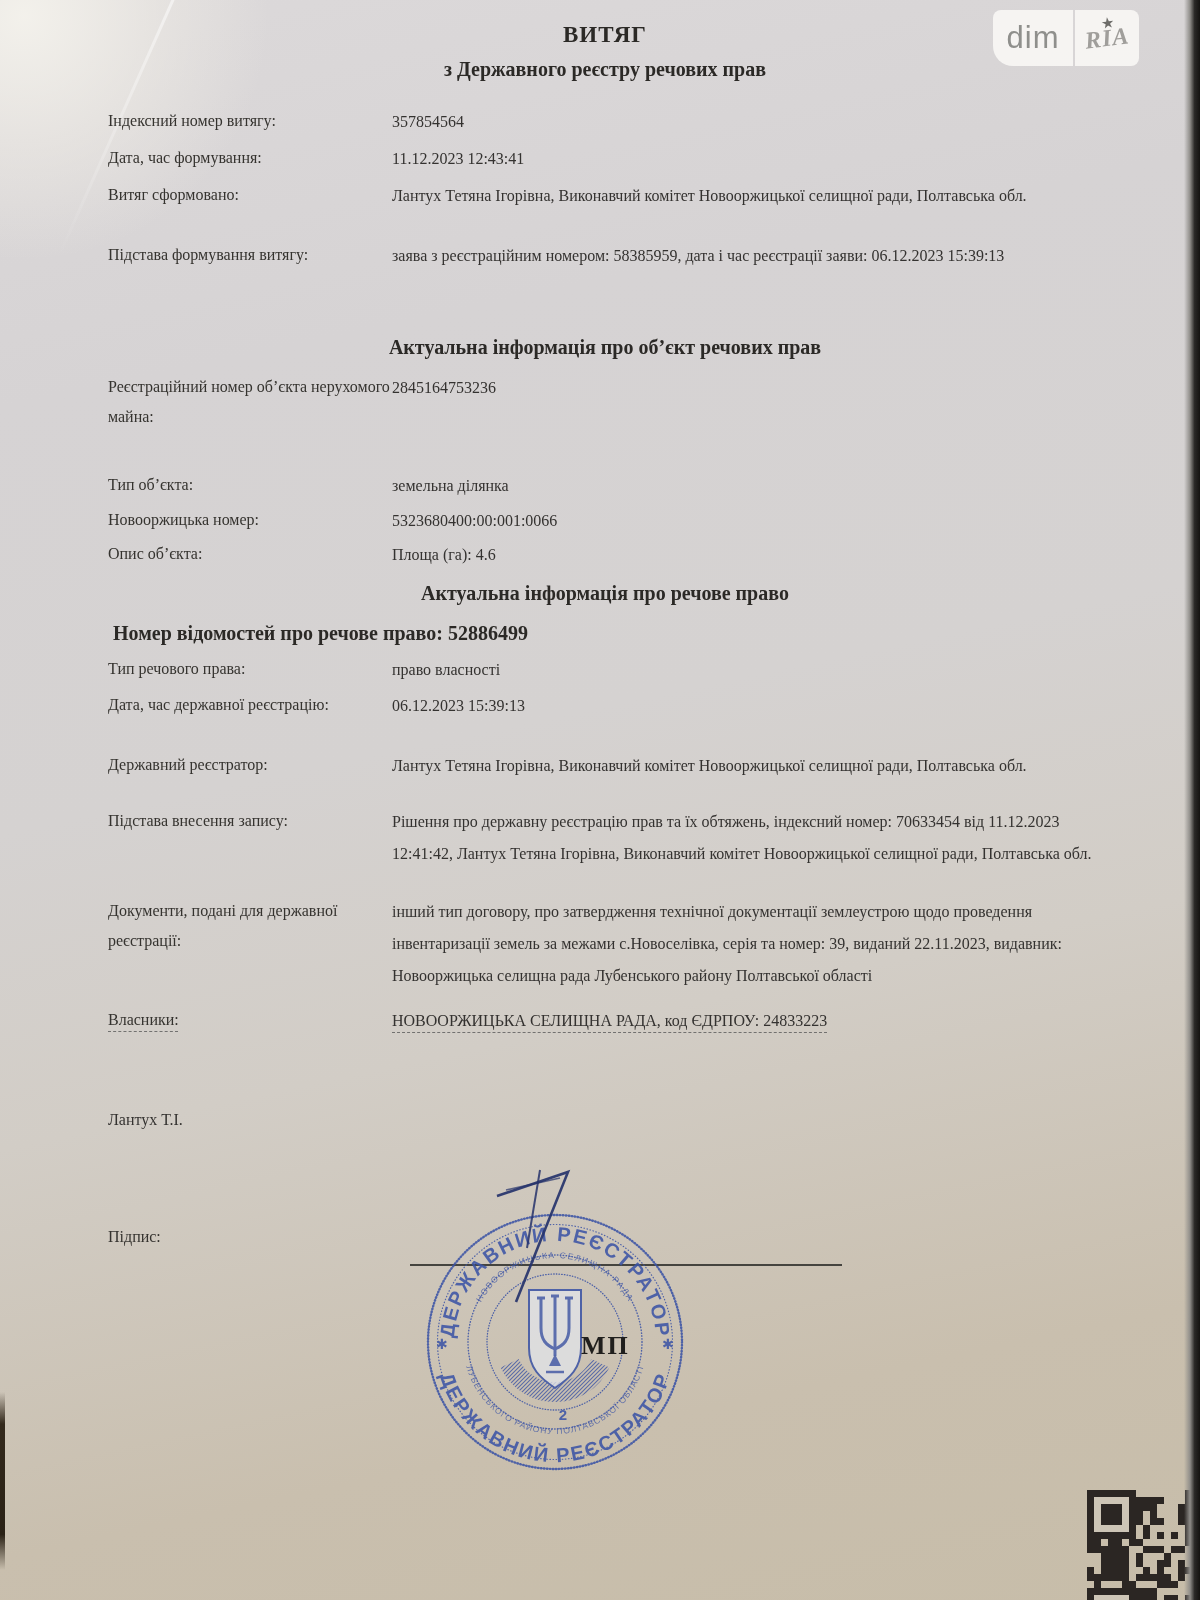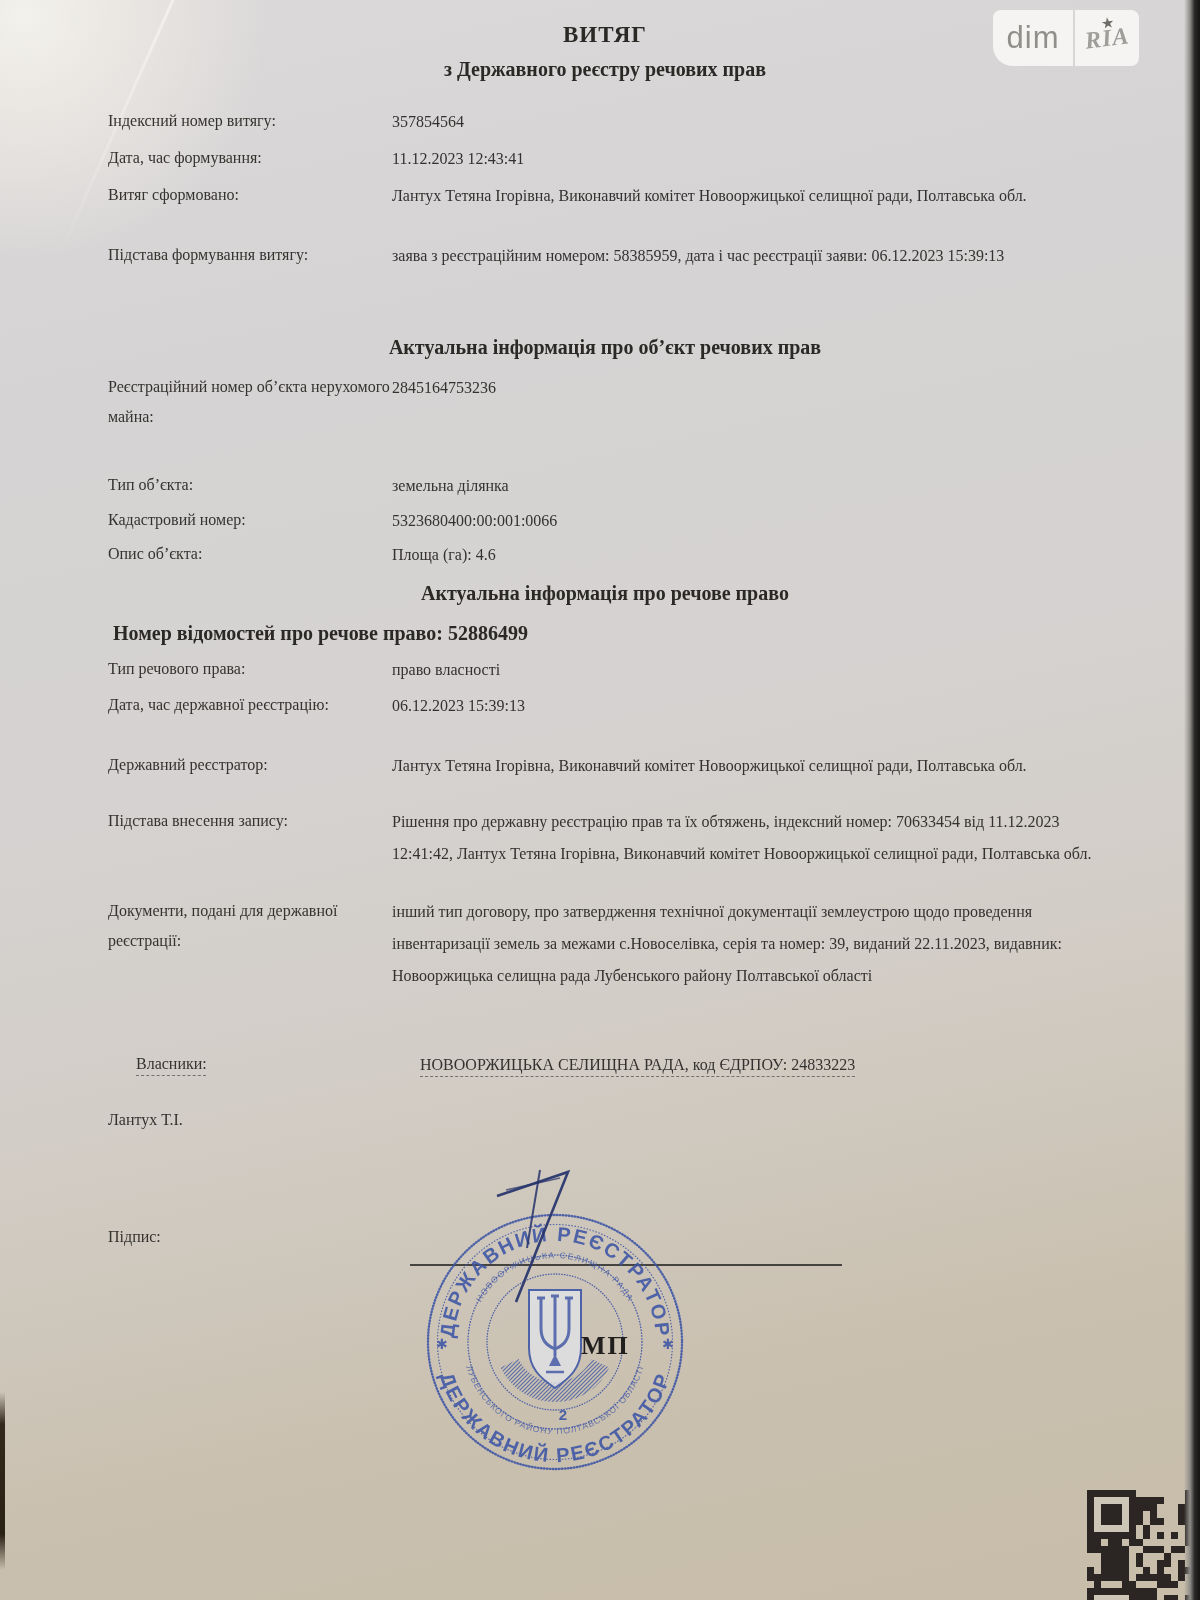--- a/index.html
+++ b/index.html
@@ -83,21 +83,21 @@
 
   <div class="row" style="top:372px;">
     <div class="lbl">Реєстраційний номер об’єкта нерухомого майна:</div>
     <div class="val w710">2845164753236</div>
   </div>
   <div class="row" style="top:470px;">
     <div class="lbl">Тип об’єкта:</div>
     <div class="val w710">земельна ділянка</div>
   </div>
   <div class="row" style="top:505px;">
-    <div class="lbl">Кадастровий номер:</div>
+    <div class="lbl">Новооржицька номер:</div>
     <div class="val w710">5323680400:00:001:0066</div>
   </div>
   <div class="row" style="top:539px;">
     <div class="lbl">Опис об’єкта:</div>
     <div class="val w710">Площа (га): 4.6</div>
   </div>
 
   <div class="t center bold" style="top:582px;font-size:20px;">Актуальна інформація про речове право</div>
   <div class="t bold" style="top:622px;left:113px;font-size:20px;">Номер відомостей про речове право: 52886499</div>
 
@@ -114,21 +114,21 @@
     <div class="val w650">Лантух Тетяна Ігорівна, Виконавчий комітет Новооржицької селищної ради, Полтавська обл.</div>
   </div>
   <div class="row" style="top:806px;">
     <div class="lbl">Підстава внесення запису:</div>
     <div class="val w714">Рішення про державну реєстрацію прав та їх обтяжень, індексний номер: 70633454 від 11.12.2023 12:41:42, Лантух Тетяна Ігорівна, Виконавчий комітет Новооржицької селищної ради, Полтавська обл.</div>
   </div>
   <div class="row" style="top:896px;">
     <div class="lbl">Документи, подані для державної реєстрації:</div>
     <div class="val w690">інший тип договору, про затвердження технічної документації землеустрою щодо проведення інвентаризації земель за межами с.Новоселівка, серія та номер: 39, виданий 22.11.2023, видавник: Новооржицька селищна рада Лубенського району Полтавської області</div>
   </div>
-  <div class="row" style="top:1049px;margin-left:28px;">
+  <div class="row" style="top:1005px;">
     <div class="lbl dashed-u">Власники:</div>
     <div class="val w710 dashed-u">НОВООРЖИЦЬКА СЕЛИЩНА РАДА, код ЄДРПОУ: 24833223</div>
   </div>
 
   <div class="row" style="top:1104px;">
     <div class="val w710">Лантух Т.І.</div>
   </div>
   <div class="row" style="top:1222px;">
     <div class="lbl">Підпис:</div>
   </div>

